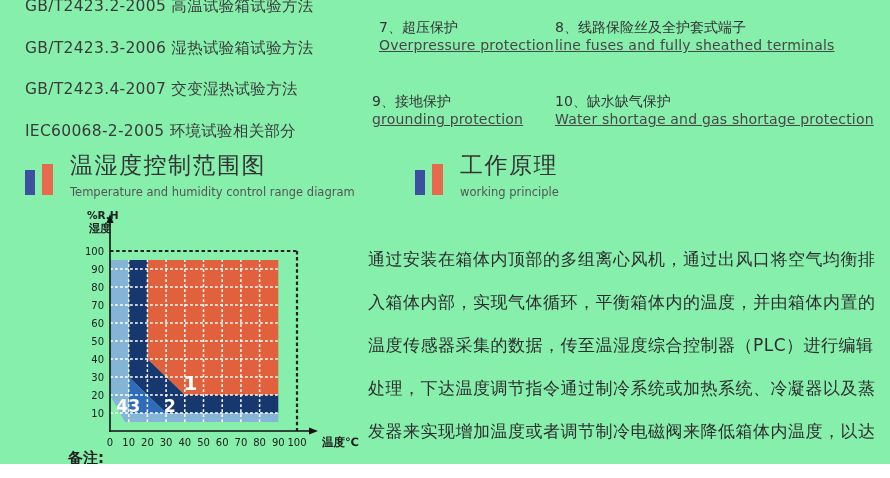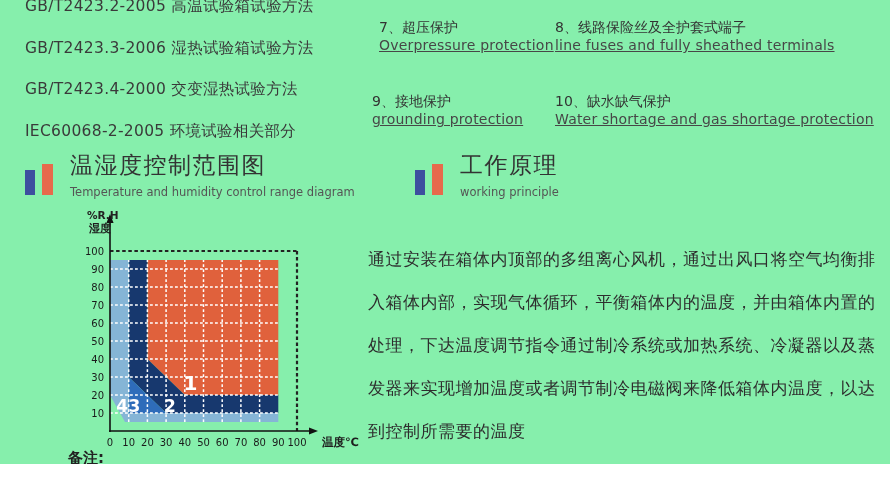--- a/index.html
+++ b/index.html
@@ -33,21 +33,21 @@
   .remarks .en{font-size:11px;color:#333;line-height:14px;}
 </style>
 </head>
 <body>
 
 <div class="page">
 
   <div class="standards">
     <div>GB/T2423.2-2005 高温试验箱试验方法</div>
     <div>GB/T2423.3-2006 湿热试验箱试验方法</div>
-    <div>GB/T2423.4-2000 交变湿热试验方法</div>
+    <div>GB/T2423.4-2007 交变湿热试验方法</div>
     <div>IEC60068-2-2005 环境试验相关部分</div>
   </div>
 
   <div class="prot" style="left:372px;top:18px;margin-left:7px;">
     <span class="zh">7、超压保护</span>
     <span class="en">Overpressure protection</span>
   </div>
   <div class="prot" style="left:555px;top:18px;">
     <span class="zh">8、线路保险丝及全护套式端子</span>
     <span class="en">line fuses and fully sheathed terminals</span>
@@ -137,20 +137,21 @@
       <text x="262" y="240" font-size="11.5" font-weight="700" fill="#1d1d1d">温度℃</text>
       <text x="130.41000000000003" y="184.2" text-anchor="middle" font-size="20" font-weight="700" fill="#fff">1</text>
       <text x="109.84" y="205.8" text-anchor="middle" font-size="17" font-weight="700" fill="#fff">2</text>
       <text x="74.31" y="205.8" text-anchor="middle" font-size="17" font-weight="700" fill="#fff">3</text>
       <text x="62.155" y="205.8" text-anchor="middle" font-size="17" font-weight="700" fill="#fff">4</text>
     </svg>
 
   <div class="principle">
     <div class="pl">通过安装在箱体内顶部的多组离心风机，通过出风口将空气均衡排</div>
     <div class="pl">入箱体内部，实现气体循环，平衡箱体内的温度，并由箱体内置的</div>
+    <div class="pl">温度传感器采集的数据，传至温湿度综合控制器（PLC）进行编辑</div>
     <div class="pl">处理，下达温度调节指令通过制冷系统或加热系统、冷凝器以及蒸</div>
     <div class="pl">发器来实现增加温度或者调节制冷电磁阀来降低箱体内温度，以达</div>
     <div class="pl">到控制所需要的温度</div>
   </div>
 
   <div class="remarks">
     <div class="zh">备注:</div>
     <div class="en">Remarks:</div>
   </div>
 

